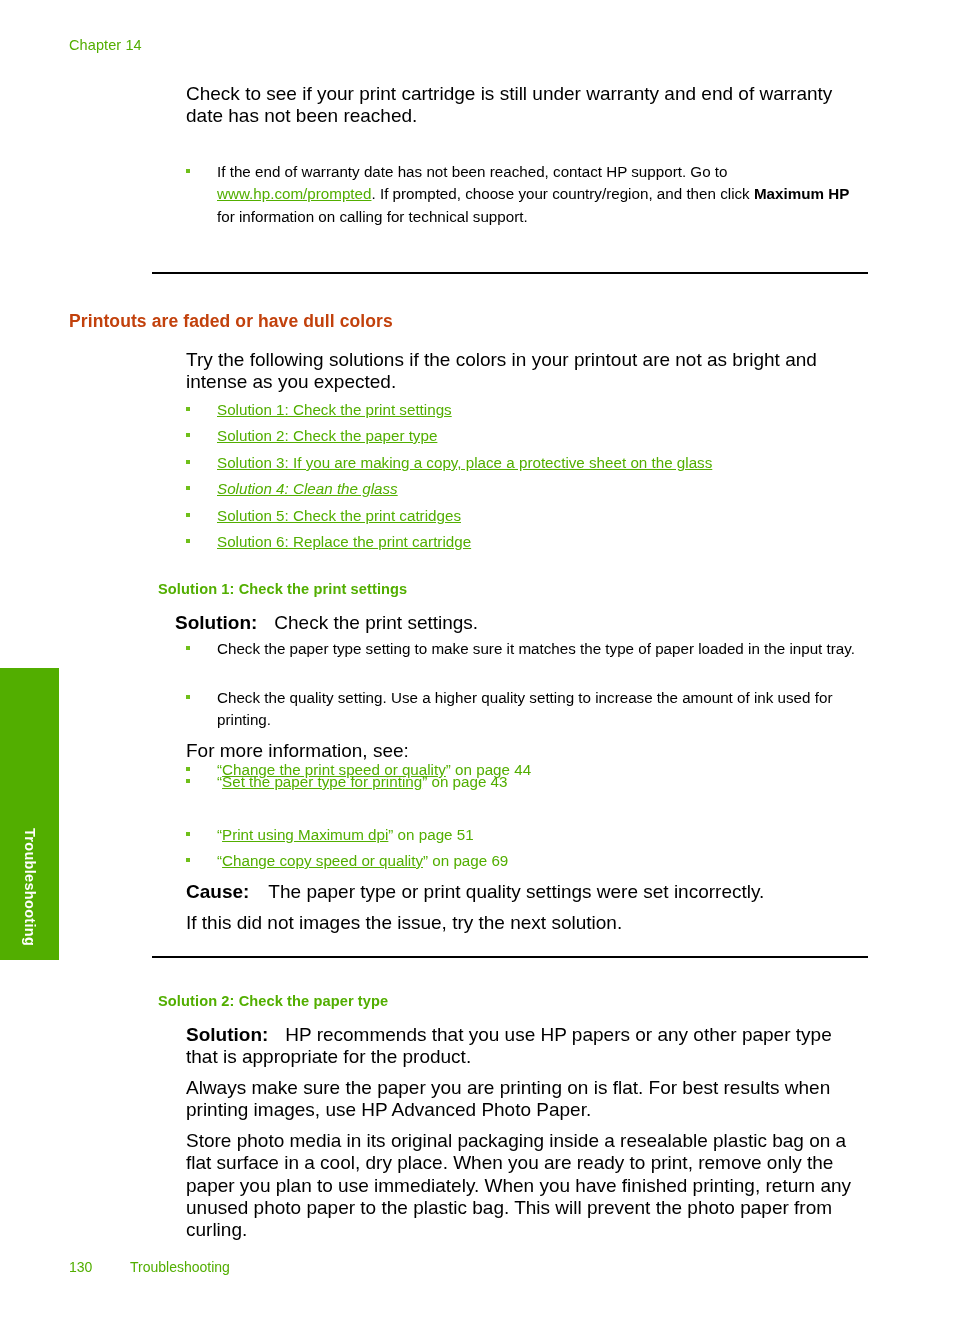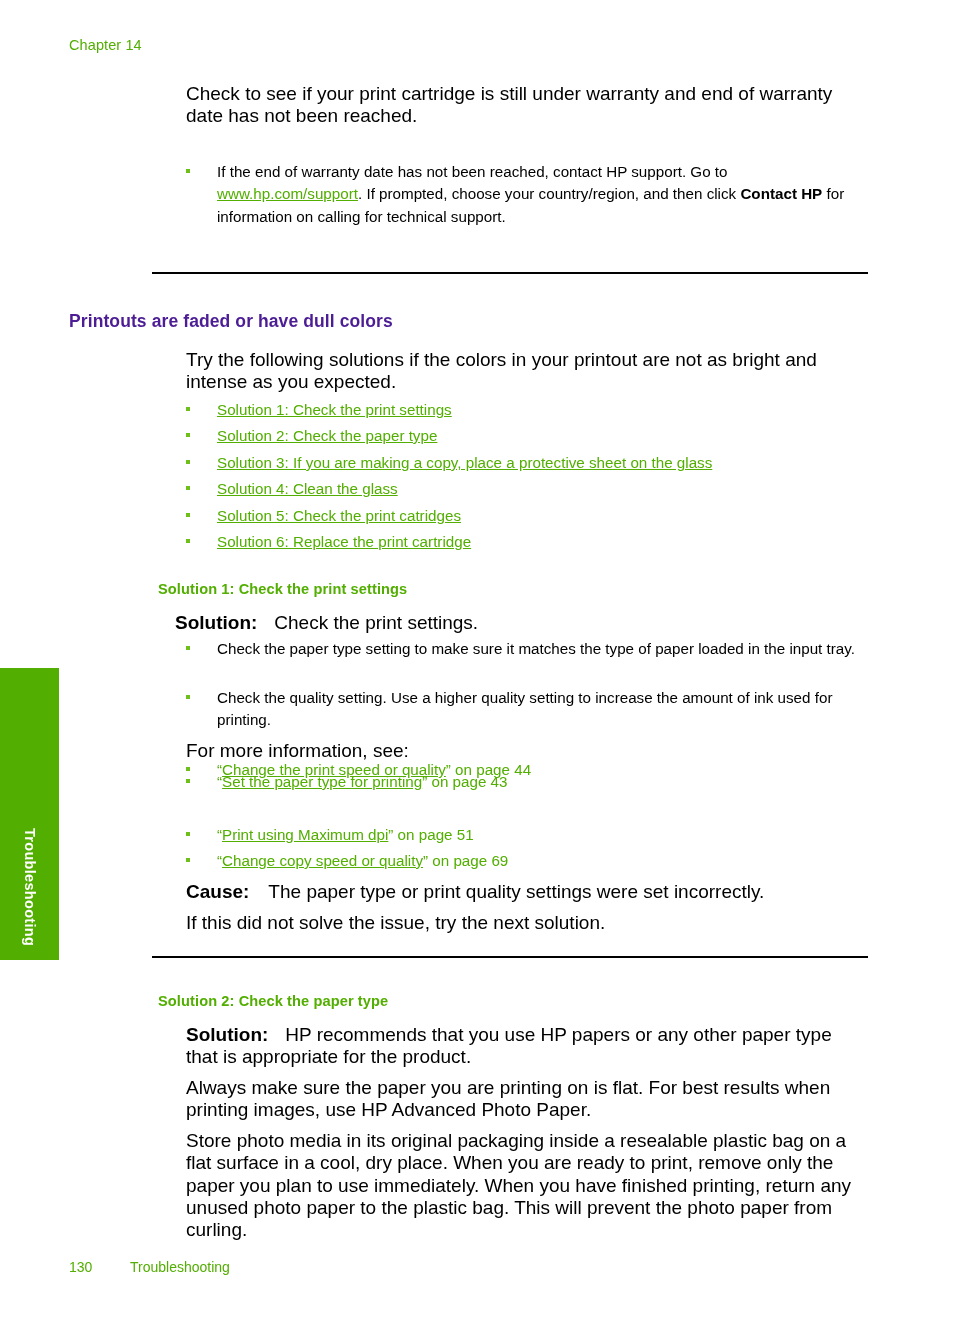--- a/index.html
+++ b/index.html
@@ -71,21 +71,21 @@
   .body-col {           
     left: 186px;
     width: 682px;
   }
 
   .h2 {
     position: absolute;
     left: 69px;
     font-size: 17.5px;
     font-weight: bold;
-    color: #4c1d95;
+    color: #c2410c;
     letter-spacing: 0.1px;
   }
 
   .h3 {
     position: absolute;
     left: 158px;
     font-size: 14.6px;
     font-weight: bold;
     color: #52ae00;
     letter-spacing: 0.1px;
@@ -150,21 +150,21 @@
     <div class="side-tab-rot">
       <span>Troubleshooting</span>
     </div>
   </div>
 
   <div class="txt body-col" style="top:83px;">Check to see if your print cartridge is still under warranty and end of warranty date has not been reached.</div>
 
 
   <div class="bullet-row body-col" style="top:161px;">
     <span class="bul"></span>
-    <span class="bul-txt"><span>If the end of warranty date has not been reached, contact HP support. Go to </span><a class="link" href="#">www.hp.com/support</a><span>. If prompted, choose your country/region, and then click </span><span class="b">Contact HP</span><span> for information on calling for technical support.</span></span>
+    <span class="bul-txt"><span>If the end of warranty date has not been reached, contact HP support. Go to </span><a class="link" href="#">www.hp.com/prompted</a><span>. If prompted, choose your country/region, and then click </span><span class="b">Maximum HP</span><span> for information on calling for technical support.</span></span>
   </div>
 
 
   <div class="rule" style="top:272px;"></div>
 
   <div class="h2" style="top:311px;">Printouts are faded or have dull colors</div>
 
   <div class="txt body-col" style="top:349px;">Try the following solutions if the colors in your printout are not as bright and intense as you expected.</div>
 
   <div class="bullet-row body-col" style="top:399px;">
@@ -172,21 +172,21 @@
     <span class="bul-txt"><a class="link" href="#">Solution 1: Check the print settings</a></span>
   </div>
   <div class="bullet-row body-col" style="top:425px;">
     <span class="bul"></span>
     <span class="bul-txt"><a class="link" href="#">Solution 2: Check the paper type</a></span>
   </div>
   <div class="bullet-row body-col" style="top:452px;">
     <span class="bul"></span>
     <span class="bul-txt"><a class="link" href="#">Solution 3: If you are making a copy, place a protective sheet on the glass</a></span>
   </div>
-  <div class="bullet-row body-col" style="top:478px;">
+  <div class="bullet-row body-col" style="top:478px;font-style:italic;">
     <span class="bul"></span>
     <span class="bul-txt"><a class="link" href="#">Solution 4: Clean the glass</a></span>
   </div>
   <div class="bullet-row body-col" style="top:505px;">
     <span class="bul"></span>
     <span class="bul-txt"><a class="link" href="#">Solution 5: Check the print catridges</a></span>
   </div>
   <div class="bullet-row body-col" style="top:531px;">
     <span class="bul"></span>
     <span class="bul-txt"><a class="link" href="#">Solution 6: Replace the print cartridge</a></span>
@@ -223,21 +223,21 @@
   </div>
   <div class="bullet-row body-col" style="top:850px;">
     <span class="bul"></span>
     <span class="bul-txt"><span class="linkplain">“</span><a class="link" href="#">Change copy speed or quality</a><span class="linkplain">” on page 69</span></span>
   </div>
 
   <div class="txt" style="left:186px; top:881px;">
     <span class="b">Cause:</span><span style="display:inline-block;width:19px;"></span><span>The paper type or print quality settings were set incorrectly.</span>
   </div>
 
-  <div class="txt" style="left:186px; top:912px;">If this did not solve the issue, try the next solution.</div>
+  <div class="txt" style="left:186px; top:912px;">If this did not images the issue, try the next solution.</div>
 
   <div class="rule" style="top:956px;"></div>
 
   <div class="h3" style="top:993px;">Solution 2: Check the paper type</div>
 
   <div class="txt body-col" style="top:1024px;">
     <span class="b">Solution:</span><span style="display:inline-block;width:17px;"></span><span>HP recommends that you use HP papers or any other paper type that is appropriate for the product.</span>
   </div>
 
   <div class="txt body-col" style="top:1077px;">Always make sure the paper you are printing on is flat. For best results when printing images, use HP Advanced Photo Paper.</div>

